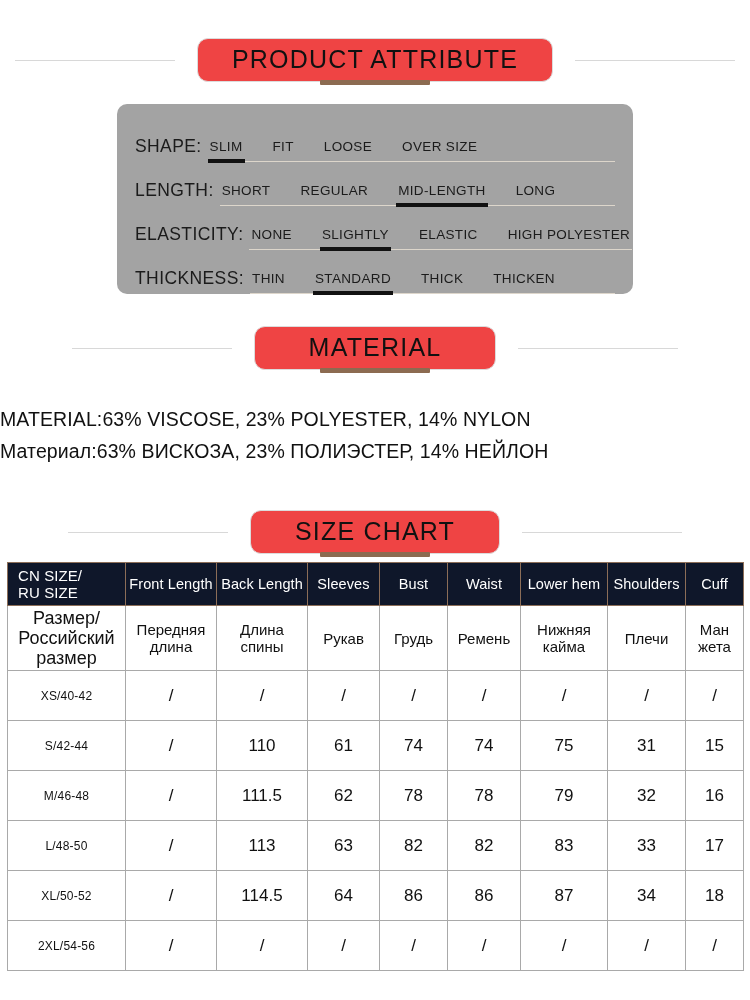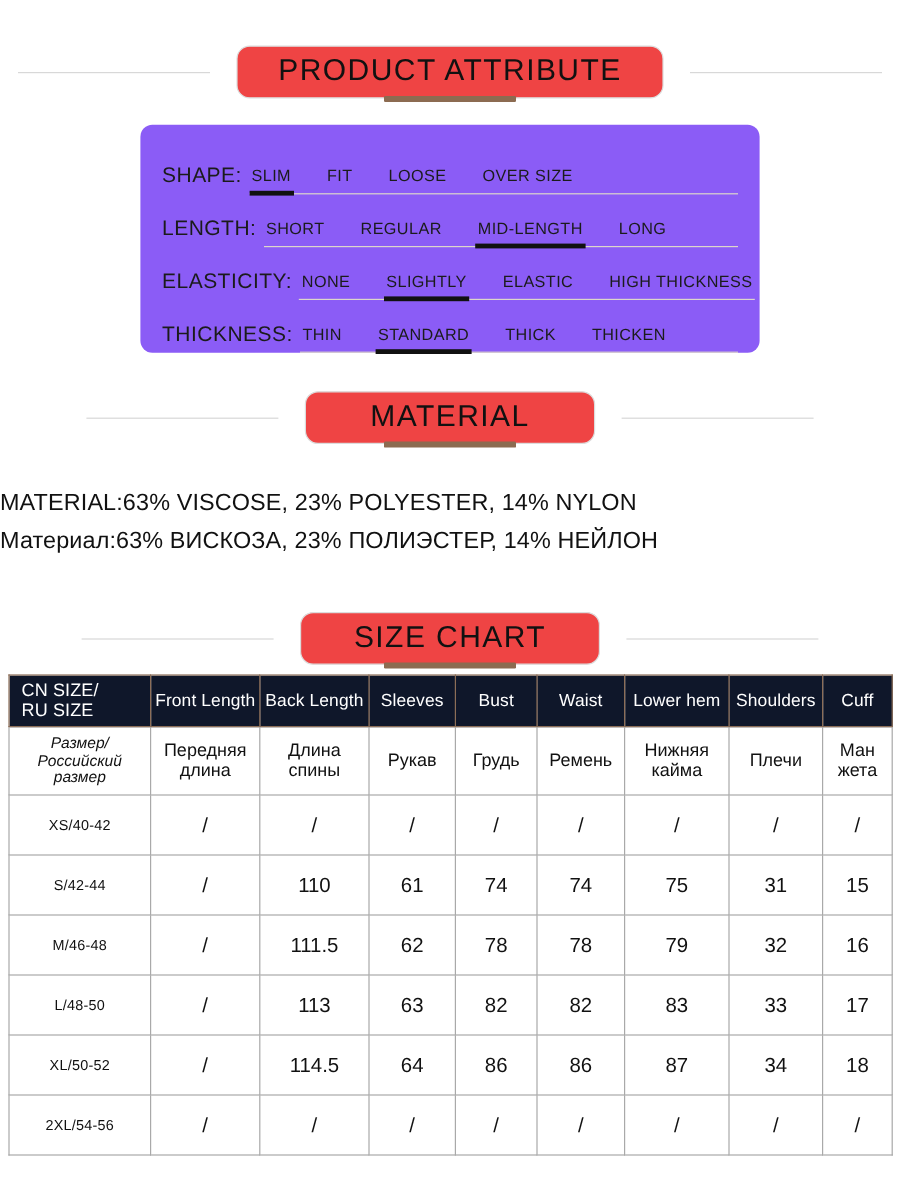--- a/index.html
+++ b/index.html
@@ -66,21 +66,21 @@
     border-radius: 1px;
   }
 
   
   .attr-card {
     position: absolute;
     left: 117px;
     top: 104px;
     width: 516px;
     height: 190px;
-    background: #8b5cf6;
+    background: #a3a3a3;
     border-radius: 10px;
     box-sizing: border-box;
     padding: 14px 18px 10px 18px;
   }
   .attr-row {
     display: flex;
     align-items: flex-end;
     height: 44px;
     position: relative;
   }
@@ -171,23 +171,22 @@
     font-size: 15px;
     line-height: 1.14;
   }
   table.size-chart tr.head-ru td {
     height: 52px;
     font-size: 15px;
     line-height: 1.14;
     color: #111111;
   }
   table.size-chart tr.head-ru td.corner {
-    font-size: 13px;
+    font-size: 18px;
     line-height: 1.12;
-    font-style: italic;
   }
   table.size-chart tr.data td {
     height: 45px;
     font-size: 17px;
   }
   table.size-chart tr.data td.size-cell {
     font-size: 12px;
     letter-spacing: 0.2px;
   }
 
@@ -243,21 +242,21 @@
         <span class="attr-opt">LONG</span>
       </div>
     </div>
 
     <div class="attr-row">
       <div class="attr-label">ELASTICITY:</div>
       <div class="attr-opts">
         <span class="attr-opt">NONE</span>
         <span class="attr-opt sel">SLIGHTLY</span>
         <span class="attr-opt">ELASTIC</span>
-        <span class="attr-opt">HIGH THICKNESS</span>
+        <span class="attr-opt">HIGH POLYESTER</span>
       </div>
     </div>
 
     <div class="attr-row">
       <div class="attr-label">THICKNESS:</div>
       <div class="attr-opts">
         <span class="attr-opt">THIN</span>
         <span class="attr-opt sel">STANDARD</span>
         <span class="attr-opt">THICK</span>
         <span class="attr-opt">THICKEN</span>

